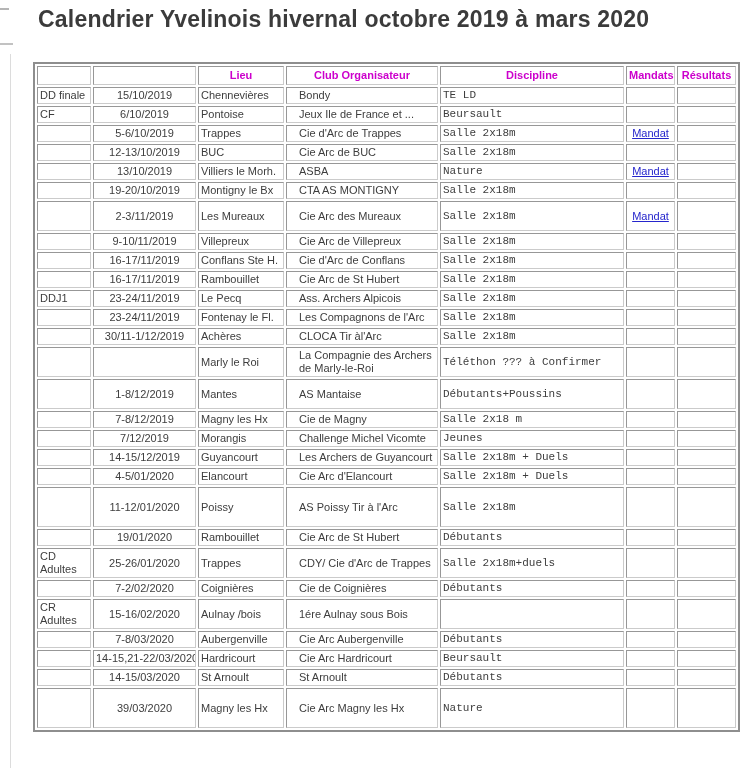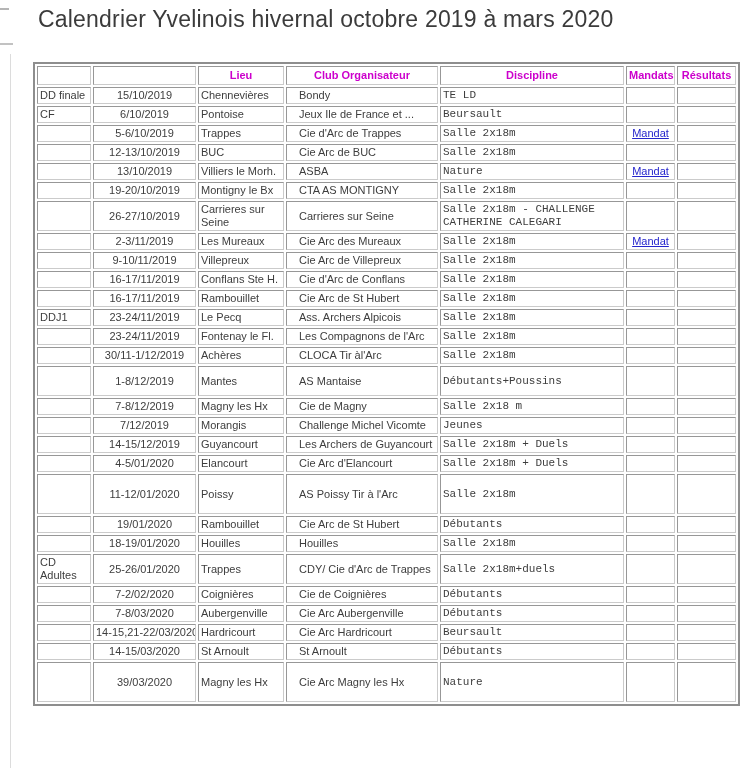--- a/index.html
+++ b/index.html
@@ -14,21 +14,21 @@
     position: relative;
   }
   
   .tick1 { position: absolute; left: 0; top: 8;  top: 8px;  width: 9px;  height: 2px; background: #b5b5b5; }
   .tick2 { position: absolute; left: 0; top: 43px; width: 13px; height: 2px; background: #c2c2c2; }
   .vline { position: absolute; left: 10px; top: 54px; width: 1px; height: 714px; background: #dcdcdc; }
 
   h1.page-title {
     margin: 6px 0 0 38px;
     font-size: 23px;
-    font-weight: 400;
+    font-weight: 700;
     letter-spacing: 0.2px;
     color: #3b3b3b;
     white-space: nowrap;
   }
 
   table.cal {
     margin: 29px 0 0 33px;
     table-layout: fixed;
     width: 707px;
     border-collapse: separate;
@@ -162,29 +162,20 @@
         <td class="col-category"></td>
         <td class="col-date">19-20/10/2019</td>
         <td class="col-lieu">Montigny le Bx</td>
         <td class="col-club">CTA AS MONTIGNY</td>
         <td class="col-discipline">Salle 2x18m</td>
         <td class="col-mandat"></td>
         <td class="col-resultat"></td>
       </tr>
       <tr>
         <td class="col-category"></td>
-        <td class="col-date">26-27/10/2019</td>
-        <td class="col-lieu">Carrieres sur Seine</td>
-        <td class="col-club">Carrieres sur Seine</td>
-        <td class="col-discipline">Salle 2x18m - CHALLENGE CATHERINE CALEGARI</td>
-        <td class="col-mandat"></td>
-        <td class="col-resultat"></td>
-      </tr>
-      <tr>
-        <td class="col-category"></td>
         <td class="col-date">2-3/11/2019</td>
         <td class="col-lieu">Les Mureaux</td>
         <td class="col-club">Cie Arc des Mureaux</td>
         <td class="col-discipline">Salle 2x18m</td>
         <td class="col-mandat"><a href="#">Mandat</a></td>
         <td class="col-resultat"></td>
       </tr>
       <tr>
         <td class="col-category"></td>
         <td class="col-date">9-10/11/2019</td>
@@ -234,20 +225,29 @@
         <td class="col-category"></td>
         <td class="col-date">30/11-1/12/2019</td>
         <td class="col-lieu">Achères</td>
         <td class="col-club">CLOCA Tir àl'Arc</td>
         <td class="col-discipline">Salle 2x18m</td>
         <td class="col-mandat"></td>
         <td class="col-resultat"></td>
       </tr>
       <tr>
         <td class="col-category"></td>
+        <td class="col-date"></td>
+        <td class="col-lieu">Marly le Roi</td>
+        <td class="col-club">La Compagnie des Archers de Marly-le-Roi</td>
+        <td class="col-discipline">Téléthon ??? à Confirmer</td>
+        <td class="col-mandat"></td>
+        <td class="col-resultat"></td>
+      </tr>
+      <tr>
+        <td class="col-category"></td>
         <td class="col-date">1-8/12/2019</td>
         <td class="col-lieu">Mantes</td>
         <td class="col-club">AS Mantaise</td>
         <td class="col-discipline">Débutants+Poussins</td>
         <td class="col-mandat"></td>
         <td class="col-resultat"></td>
       </tr>
       <tr>
         <td class="col-category"></td>
         <td class="col-date">7-8/12/2019</td>
@@ -292,29 +292,20 @@
         <td class="col-discipline">Salle 2x18m</td>
         <td class="col-mandat"></td>
         <td class="col-resultat"></td>
       </tr>
       <tr>
         <td class="col-category"></td>
         <td class="col-date">19/01/2020</td>
         <td class="col-lieu">Rambouillet</td>
         <td class="col-club">Cie Arc de St Hubert</td>
         <td class="col-discipline">Débutants</td>
-        <td class="col-mandat"></td>
-        <td class="col-resultat"></td>
-      </tr>
-      <tr>
-        <td class="col-category"></td>
-        <td class="col-date">18-19/01/2020</td>
-        <td class="col-lieu">Houilles</td>
-        <td class="col-club">Houilles</td>
-        <td class="col-discipline">Salle 2x18m</td>
         <td class="col-mandat"></td>
         <td class="col-resultat"></td>
       </tr>
       <tr>
         <td class="col-category">CD Adultes</td>
         <td class="col-date">25-26/01/2020</td>
         <td class="col-lieu">Trappes</td>
         <td class="col-club">CDY/ Cie d'Arc de Trappes</td>
         <td class="col-discipline">Salle 2x18m+duels</td>
         <td class="col-mandat"></td>
@@ -323,20 +314,29 @@
       <tr>
         <td class="col-category"></td>
         <td class="col-date">7-2/02/2020</td>
         <td class="col-lieu">Coignières</td>
         <td class="col-club">Cie de Coignières</td>
         <td class="col-discipline">Débutants</td>
         <td class="col-mandat"></td>
         <td class="col-resultat"></td>
       </tr>
       <tr>
+        <td class="col-category">CR Adultes</td>
+        <td class="col-date">15-16/02/2020</td>
+        <td class="col-lieu">Aulnay /bois</td>
+        <td class="col-club">1ére Aulnay sous Bois</td>
+        <td class="col-discipline"></td>
+        <td class="col-mandat"></td>
+        <td class="col-resultat"></td>
+      </tr>
+      <tr>
         <td class="col-category"></td>
         <td class="col-date">7-8/03/2020</td>
         <td class="col-lieu">Aubergenville</td>
         <td class="col-club">Cie Arc Aubergenville</td>
         <td class="col-discipline">Débutants</td>
         <td class="col-mandat"></td>
         <td class="col-resultat"></td>
       </tr>
       <tr>
         <td class="col-category"></td>

